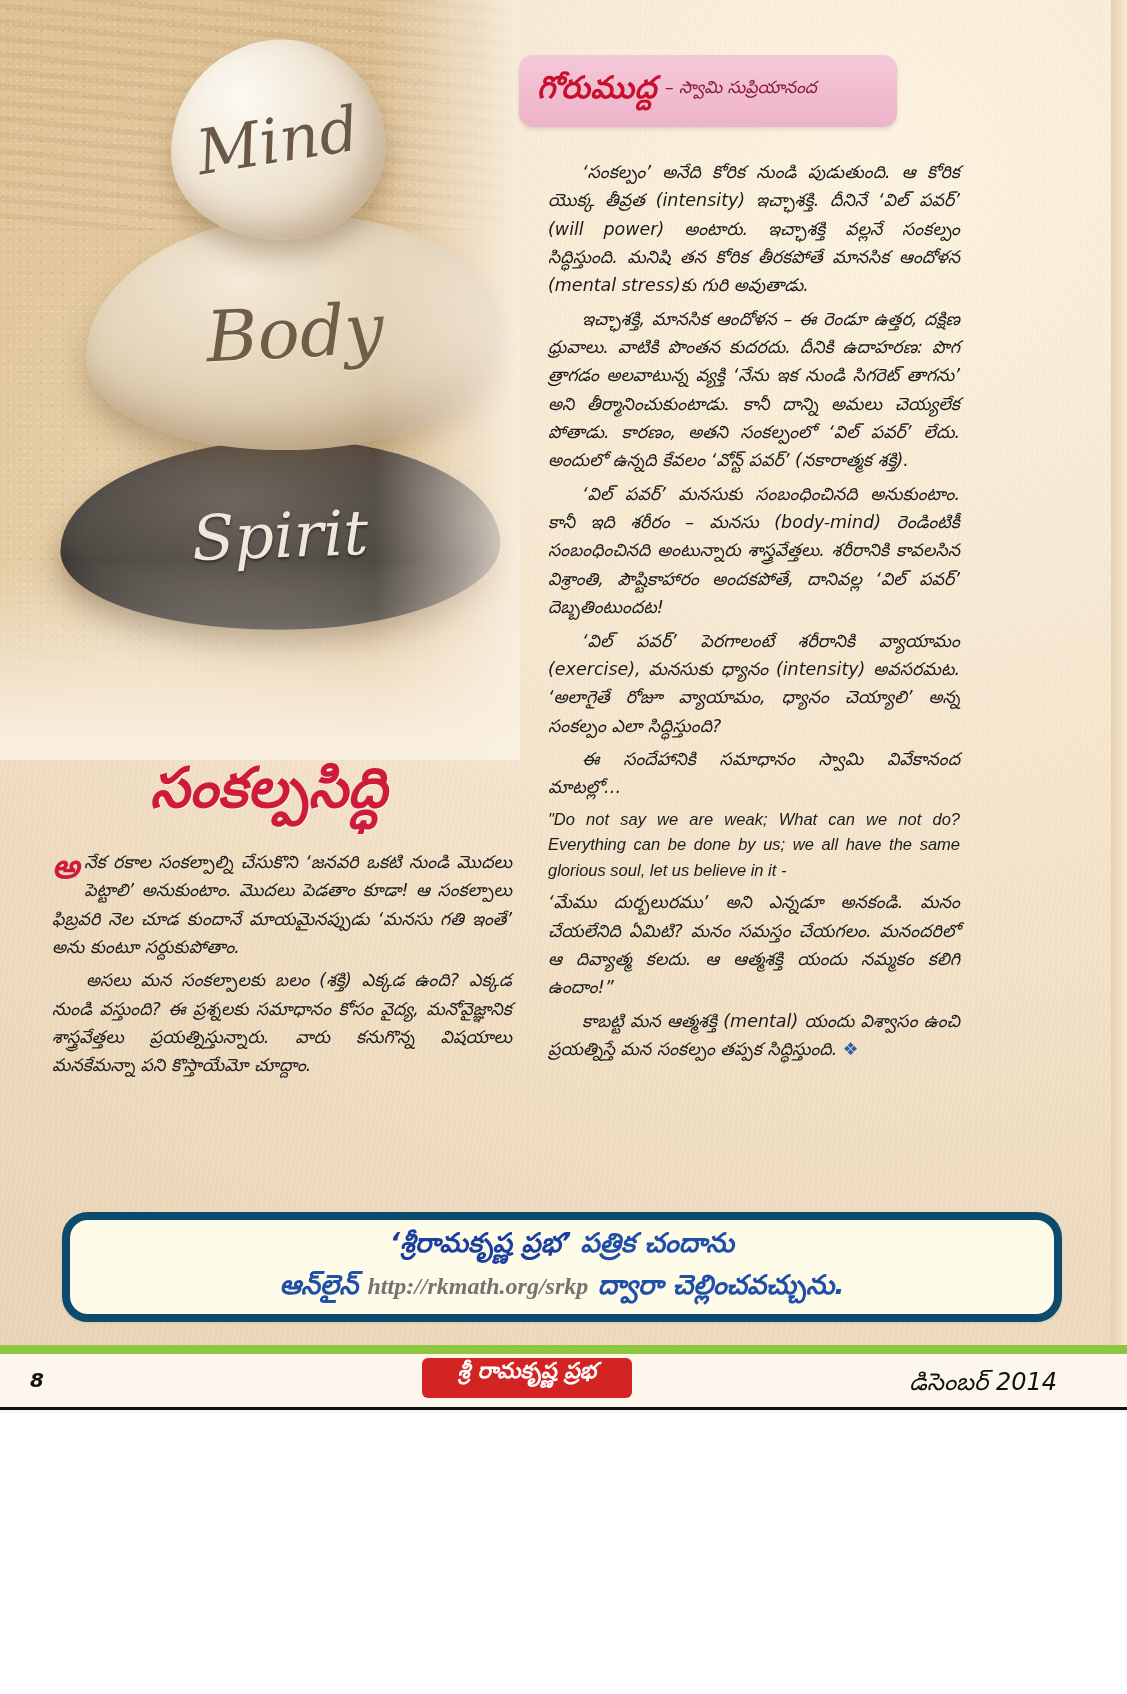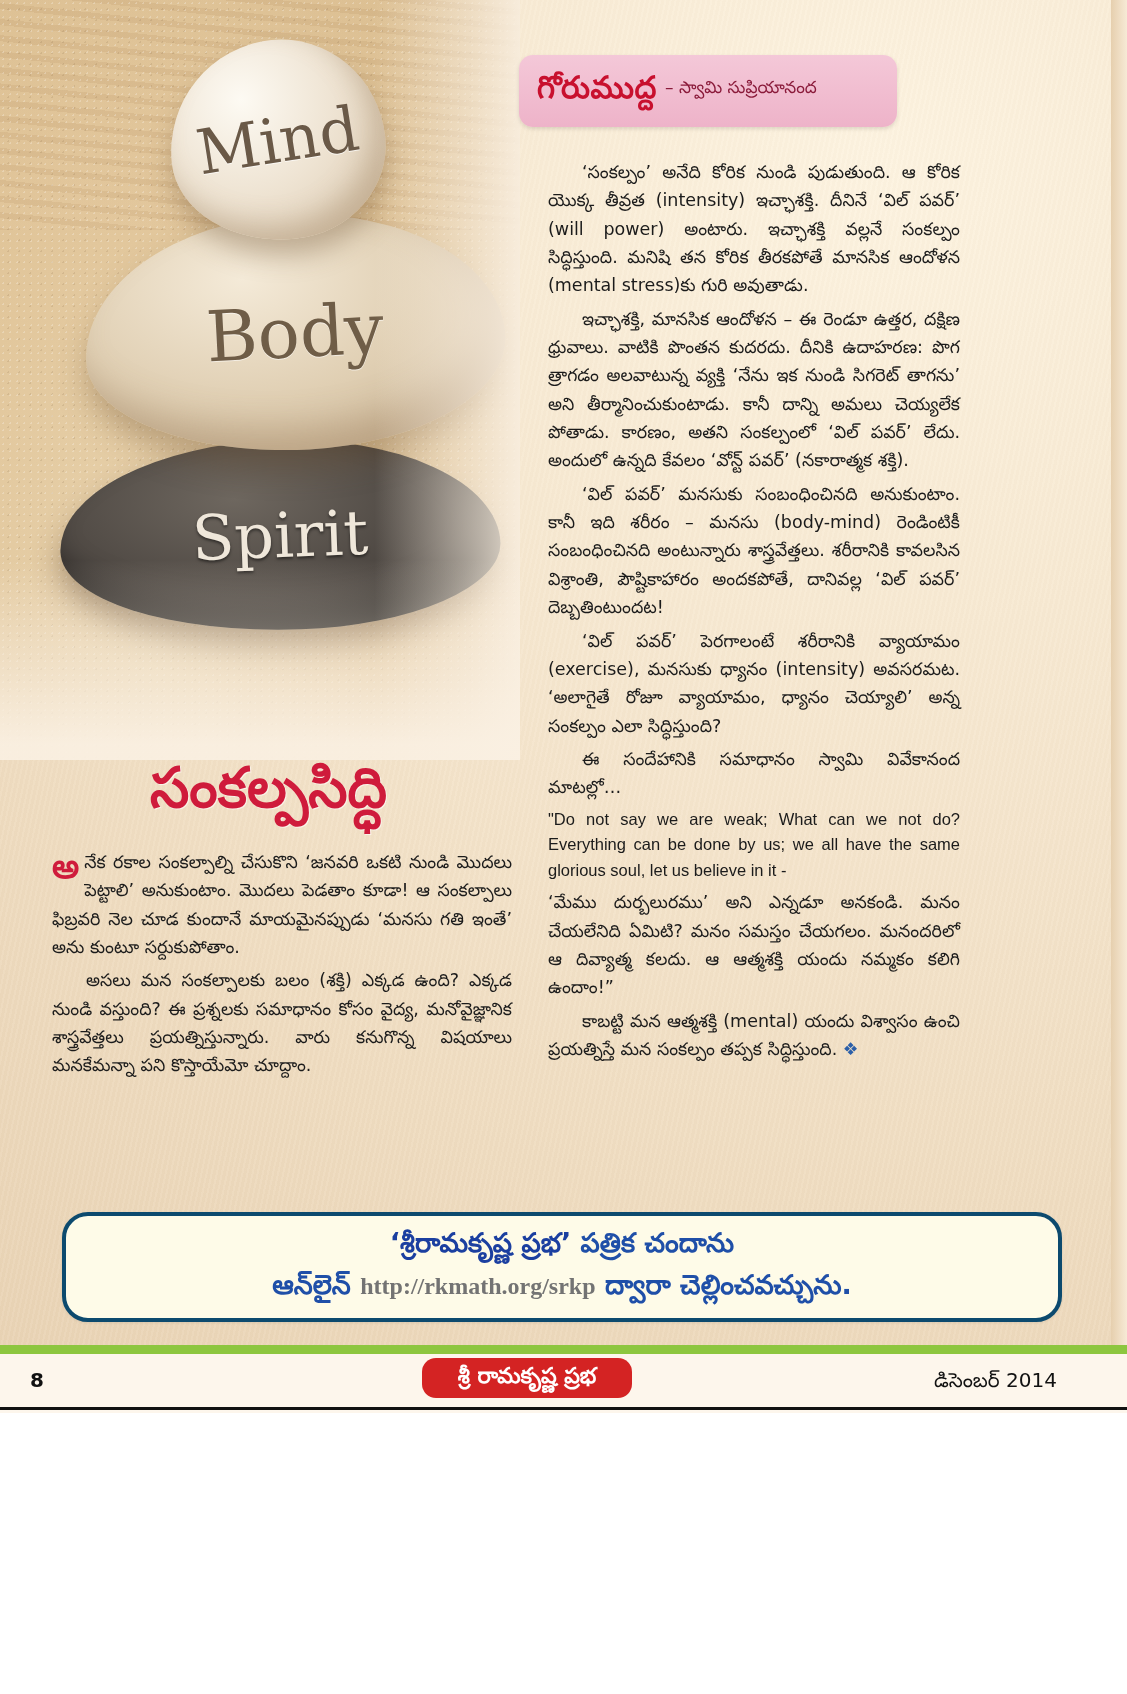--- a/index.html
+++ b/index.html
@@ -9,20 +9,21 @@
     font-family:"Liberation Sans", sans-serif;
     background:#ffffff;
     position:relative;
     overflow:hidden;
   }
 
   
   .page {
     position:absolute; left:0; top:0; width:1127px; height:1694px;
     background:#fdf6ec;
+    font-style:italic;
   }
 
   
   .paper-bg {
     position:absolute; left:0; top:0; width:1127px; height:1385px;
     background:
       radial-gradient(circle at 78% 12%, #fdf3e0 0%, #f6e7cf 38%, #efdcc0 70%, #e9d3b4 100%);
   }
   .paper-bg:after{
     content:"";
@@ -154,21 +155,21 @@
   .quote-en{
     font-family:"Liberation Sans", sans-serif;
     font-size:16.5px; line-height:1.55;
   }
   .endmark{ color:#2b5fa8; }
 
   
   .promo{
     position:absolute; left:62px; top:1212px; width:1000px; height:110px;
     background:#fefbe8;
-    border:4px solid #0c4a6e;
+    border:8px solid #0c4a6e;
     border-radius:26px;
     display:flex; flex-direction:column; align-items:center; justify-content:center;
     box-shadow:0 1px 3px rgba(0,0,0,.08);
   }
   .promo-line1{
     font-family:"DejaVu Sans", sans-serif;
     font-size:27px; color:#1f4fa8; font-weight:bold;
   }
   .promo-line1 .blue-strong{ color:#1b3fa0; }
   .promo-line2{
@@ -186,32 +187,32 @@
     background:#8dc63f;
   }
   .footer-band{
     position:absolute; left:0; top:1354px; width:1127px; height:56px;
     background:#fdf6ec;
     border-bottom:3px solid #111;
   }
   .footer-logo{
     position:absolute; left:422px; top:1358px; width:210px; height:40px;
     background:#d42323;
-    border-radius:14px;
-    display:flex; align-items:center; justify-content:center;
+    border-radius:6px;
+    display:flex; justify-content:center;
     color:#ffffff; font-family:"DejaVu Sans", sans-serif;
     font-size:22px; font-weight:bold;
   }
   .page-num{
     position:absolute; left:30px; top:1368px;
     font-family:"DejaVu Sans", sans-serif; font-size:20px; font-weight:bold; color:#111;
   }
   .issue-date{
     position:absolute; right:70px; top:1368px;
-    font-family:"DejaVu Sans", sans-serif; font-size:20px; color:#111;margin-left:42px;
+    font-family:"DejaVu Sans", sans-serif; font-size:24px; color:#111;margin-left:42px;
   }
 
   
   .sponsor{
     position:absolute; left:0; top:1413px; width:1127px; height:281px;
     background:#ffffff;
   }
 </style>
 </head>
 <body>

